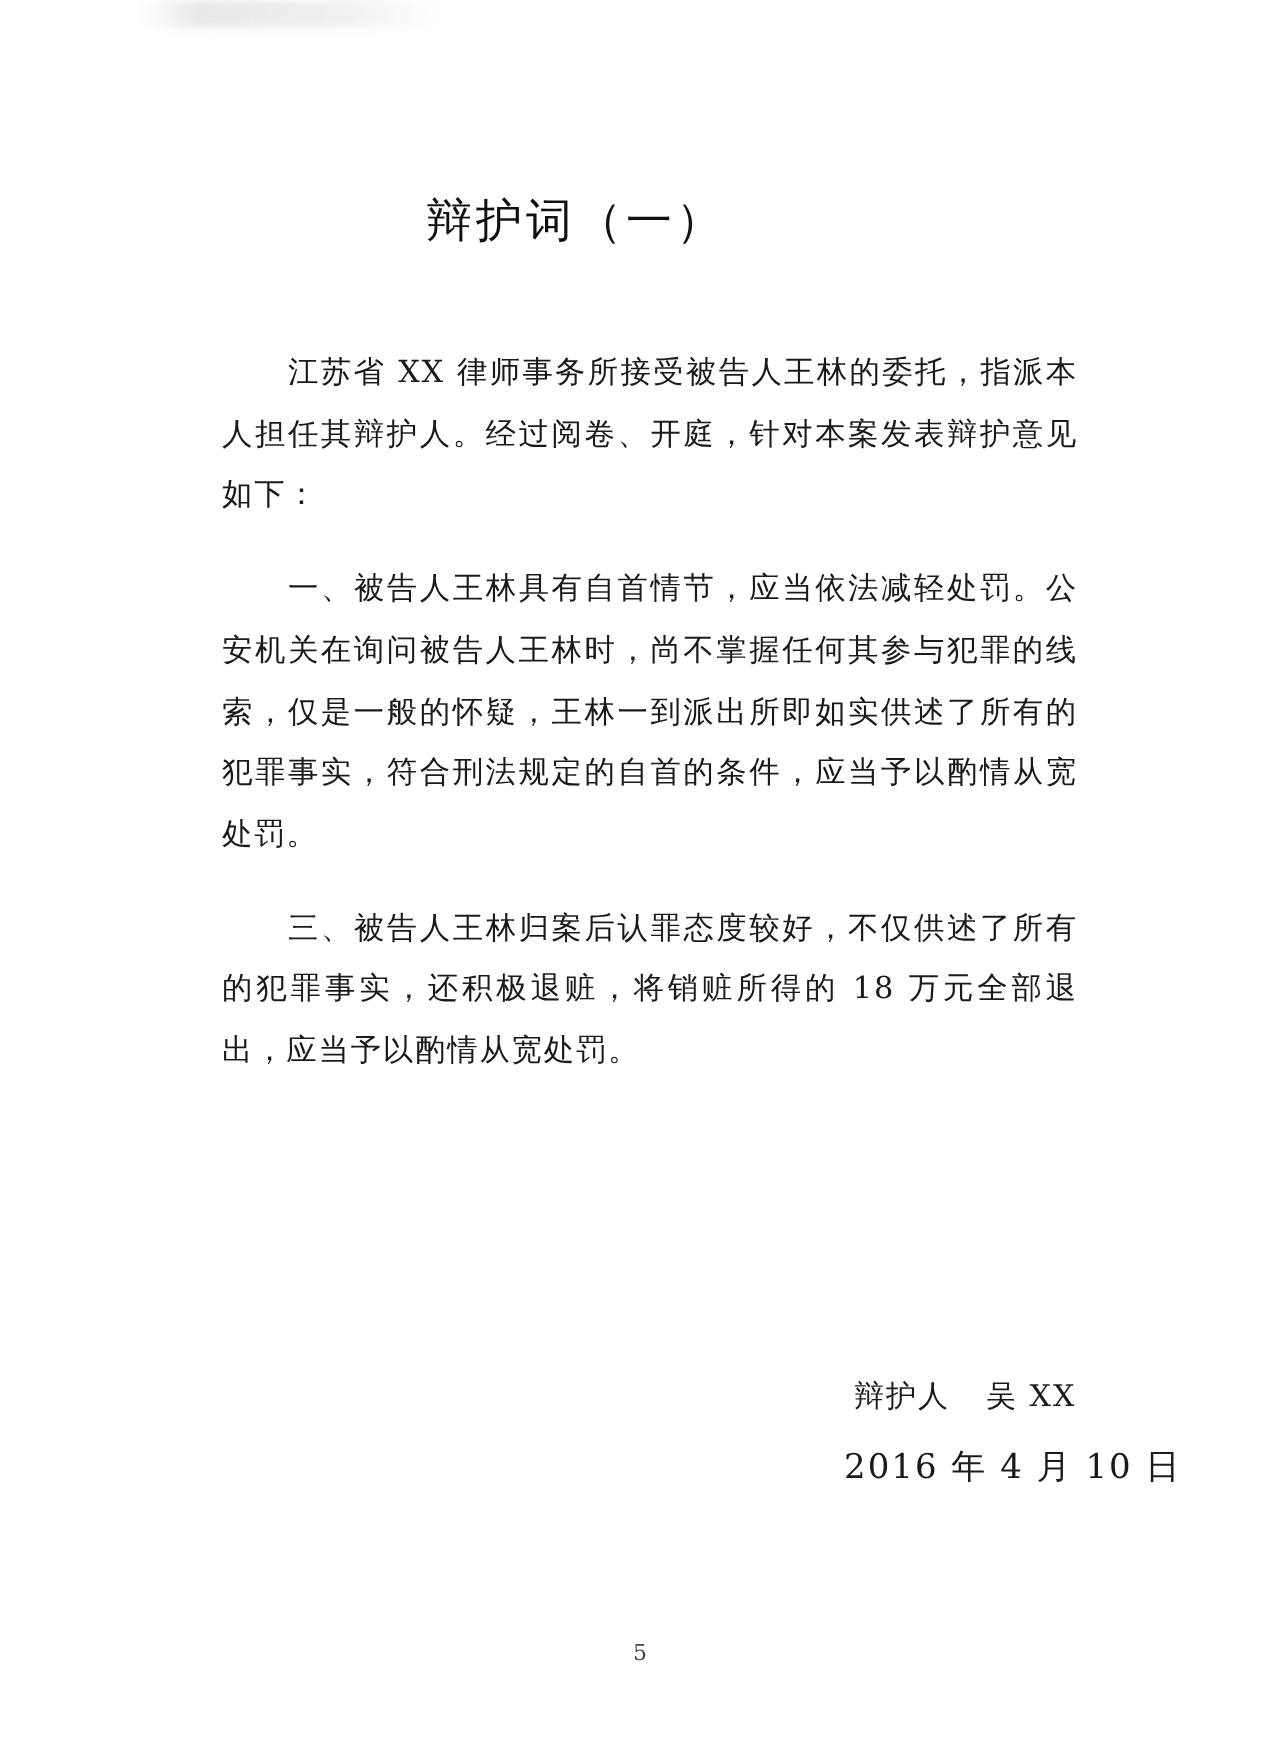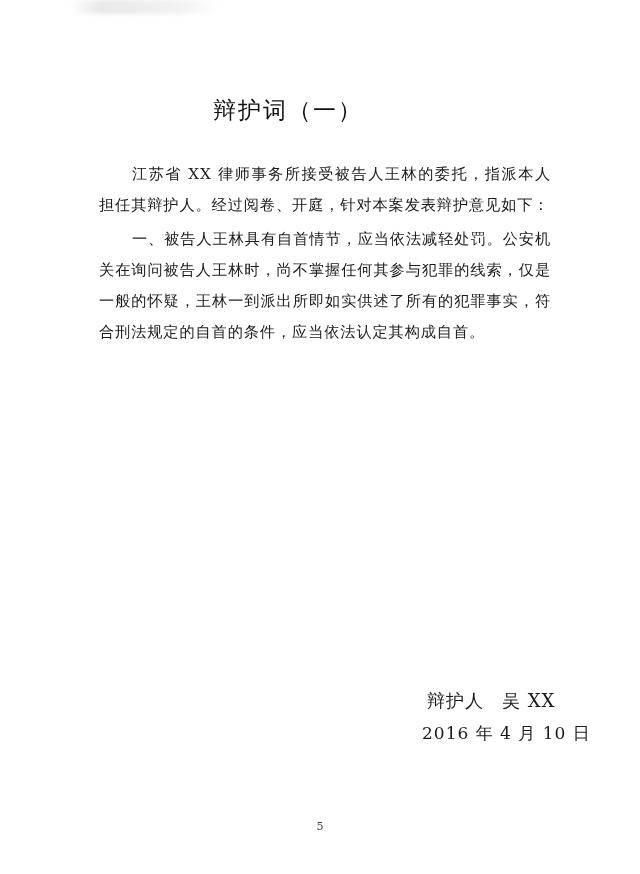--- a/index.html
+++ b/index.html
@@ -14,43 +14,44 @@
   }
   .title {
     position: absolute; top: 95px; left: 0; width: 576px; text-align: center;
     font-size: 23px; letter-spacing: 2px; color: #111;
   }
   .body {
     position: absolute; left: 95px; top: 155px; width: 460px;
     font-size: 15.2px; line-height: 30.7px; letter-spacing: 0.9px;
     text-align: justify;
   }
-  .para { margin: 4px; text-indent: 33px; }
+  .para { margin: 16px; text-indent: 33px; }
   .sign {
-    position: absolute; left: 427px; top: 689px; font-size: 18px; letter-spacing: 1px;
+    position: absolute; left: 427px; top: 689px; font-size: 15px; letter-spacing: 1px;
   }
   .sign .gap { display: inline-block; width: 18px; }
   .date {
     position: absolute; left: 422px; top: 722px; font-size: 17px; letter-spacing: 1px;
   }
   .page-num {
     position: absolute; top: 820px; left: 0; width: 640px; text-align: center;
     font-size: 11px; color: #444;
   }
 </style>
 </head>
 <body>
 
 <div class="smudge"></div>
 
 <div class="title">辩护词（一）</div>
 
 <div class="body">
   <p class="para">江苏省 XX 律师事务所接受被告人王林的委托，指派本人担任其辩护人。经过阅卷、开庭，针对本案发表辩护意见如下：</p>
-  <p class="para">一、被告人王林具有自首情节，应当依法减轻处罚。公安机关在询问被告人王林时，尚不掌握任何其参与犯罪的线索，仅是一般的怀疑，王林一到派出所即如实供述了所有的犯罪事实，符合刑法规定的自首的条件，应当依法认定其构成自首。</p>
+  <p class="para">一、被告人王林具有自首情节，应当依法减轻处罚。公安机关在询问被告人王林时，尚不掌握任何其参与犯罪的线索，仅是一般的怀疑，王林一到派出所即如实供述了所有的犯罪事实，符合刑法规定的自首的条件，应当予以酌情从宽处罚。</p>
+  <p class="para">三、被告人王林归案后认罪态度较好，不仅供述了所有的犯罪事实，还积极退赃，将销赃所得的 18 万元全部退出，应当予以酌情从宽处罚。</p>
 </div>
 
 <div class="sign">
   <span>辩护人</span><span class="gap"></span><span>吴 XX</span>
 </div>
 
 <div class="date">2016 年 4 月 10 日</div>
 
 <div class="page-num">5</div>
 

